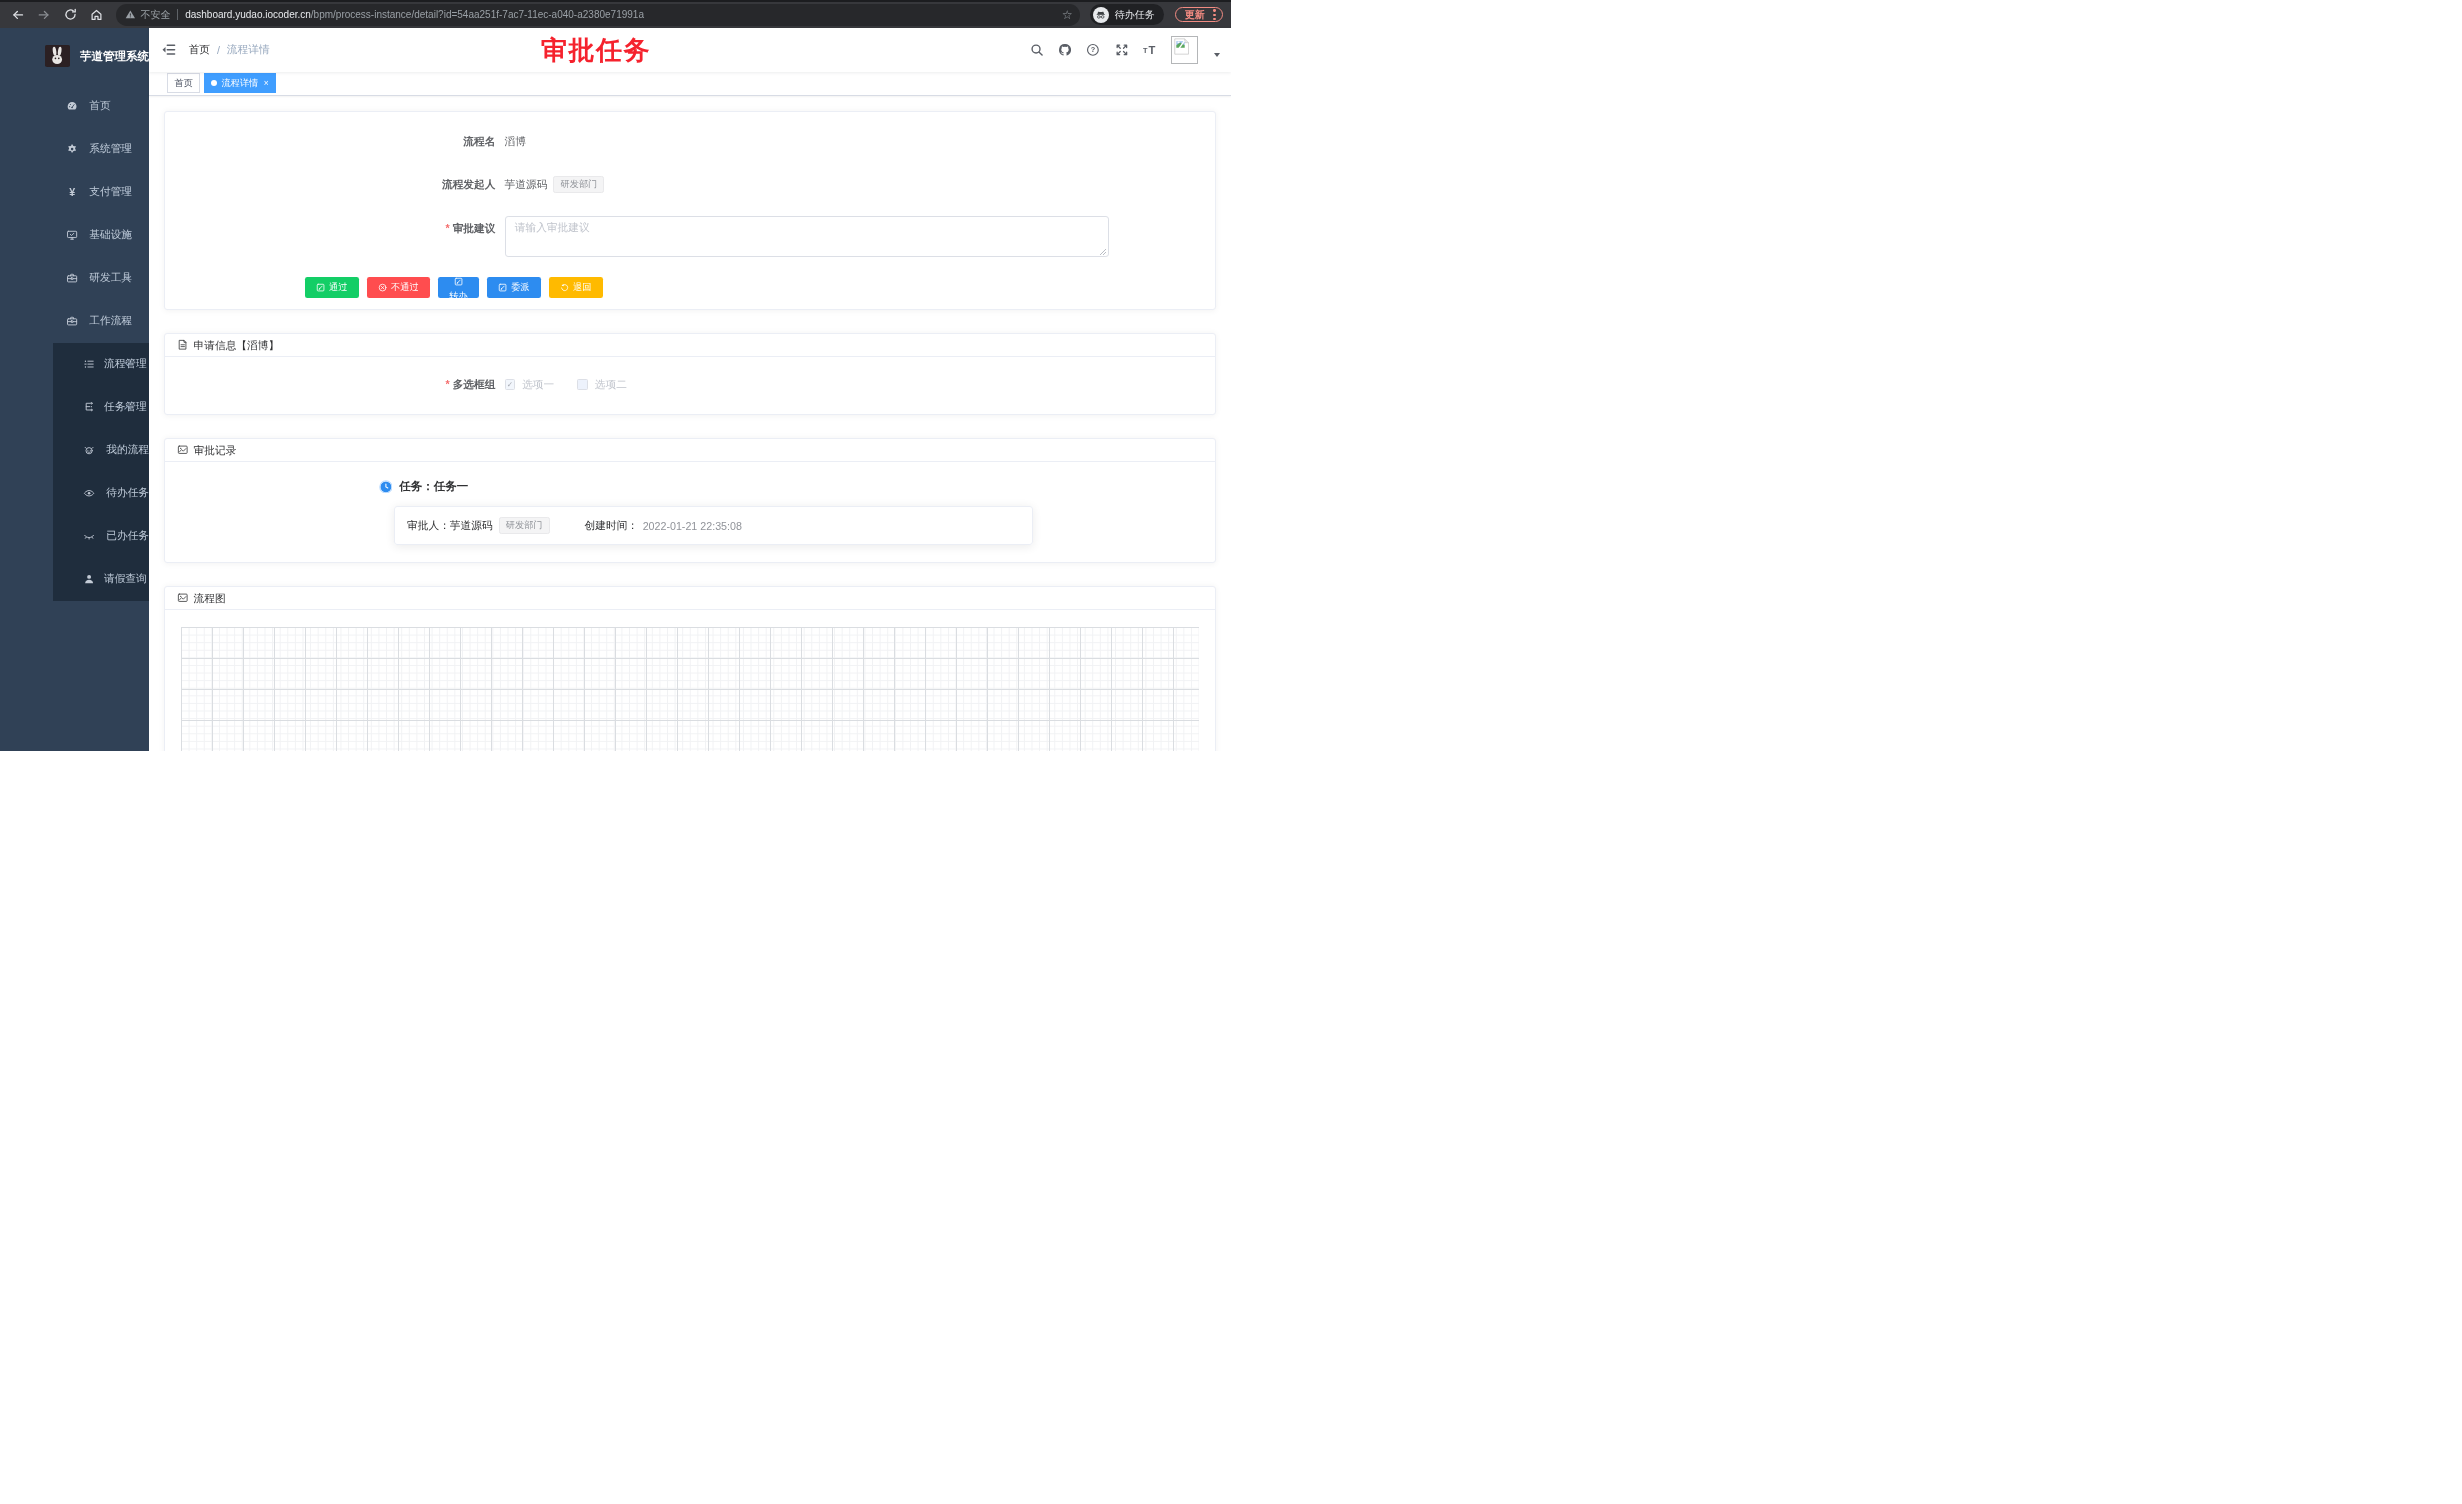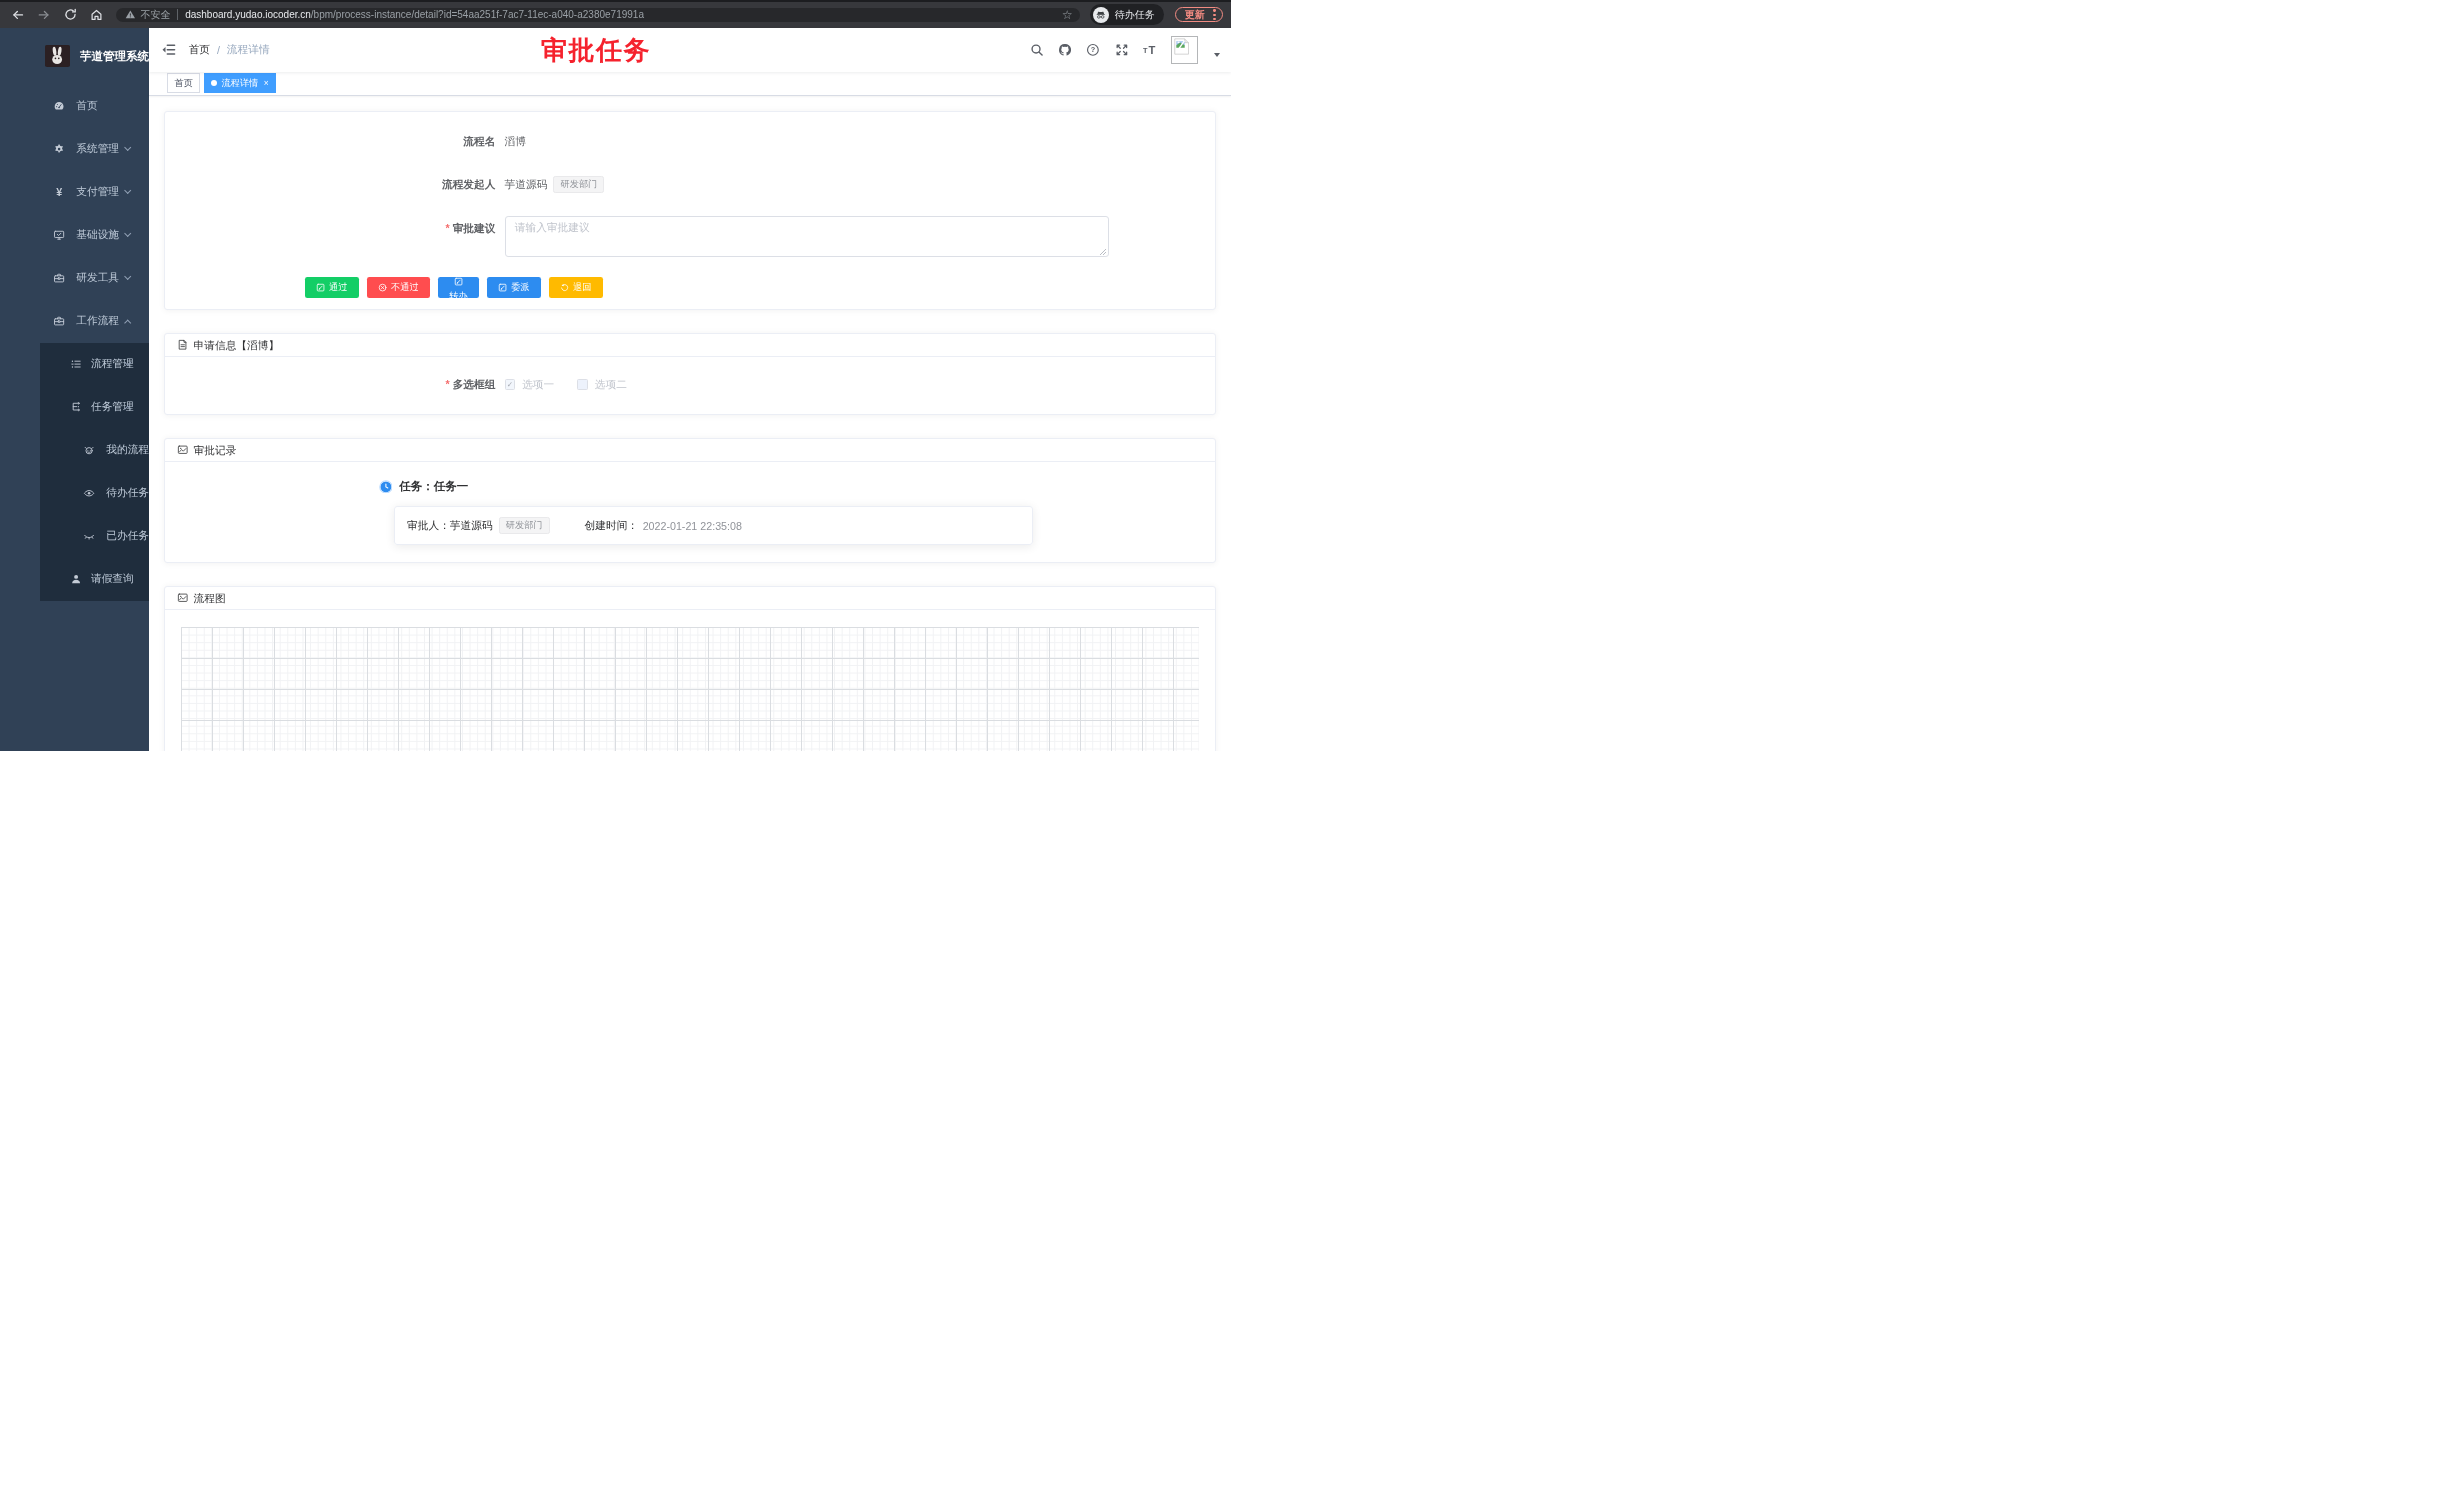--- a/index.html
+++ b/index.html
@@ -4,21 +4,21 @@
 <style>
   * { margin:0; padding:0; box-sizing:border-box; }
   html,body { width:1231px; height:752px; overflow:hidden; }
   body { font-family:"Liberation Sans","DejaVu Sans",sans-serif; font-size:10.7px; color:#303133; background:#fff; }
   svg { display:block; }
 
   
   .chrome { height:27.5px; background:#37383c; border-top:2.3px solid #1c1d20; display:flex; align-items:center; padding:0 7.6px; gap:4.6px; }
   .nav-ic { width:21.4px; height:21.4px; display:flex; align-items:center; justify-content:center; color:#dfe1e5; flex:0 0 auto; }
   .nav-ic.dim { color:#8b8e93; }
-  .omnibox { flex:1; height:14px; background:#27282b; border-radius:10.7px; display:flex; align-items:center; padding:0 7.6px 0 9.2px; margin:0 4.6px; min-width:0; }
+  .omnibox { flex:1; height:22px; background:#27282b; border-radius:10.7px; display:flex; align-items:center; padding:0 7.6px 0 9.2px; margin:0 4.6px; min-width:0; }
   .omni-sec { display:flex; align-items:center; gap:4.6px; color:#9aa0a6; font-size:10px; flex:0 0 auto; }
   .omni-div { width:0.8px; height:10.7px; background:#5f6368; margin:0 6.9px; flex:0 0 aupx; }
   .omni-url { font-size:10px; color:#9aa0a6; white-space:nowrap; overflow:hidden; flex:1; }
   .omni-url .domain { color:#e8eaed; }
   .star { color:#9aa0a6; font-size:12.2px; line-height:1; flex:0 0 auto; }
   .incog { height:20.6px; background:#202124; border-radius:10.7px; display:flex; align-items:center; gap:6.1px; padding:2.3px 9.2px 2.3px 3.1px; color:#e8eaed; font-size:10px; flex:0 0 auto; }
   .incog-circ { width:16px; height:16px; border-radius:50%; background:#e8eaed; display:flex; align-items:center; justify-content:center; }
   .update-pill { height:15px; border:1.1px solid #f28b82; border-radius:10.7px; display:flex; align-items:center; gap:6.1px; padding:0 4.6px 0 9.2px; color:#f28b82; font-size:10px; font-weight:700; margin-left:6.1px; flex:0 0 auto; }
   .vdots { display:flex; flex-direction:column; gap:1.9px; padding:0 2.3px; }
   .vdots i { width:2.3px; height:2.3px; border-radius:50%; background:#f28b82; }
@@ -29,21 +29,21 @@
   
   .sidebar { width:149px; background:#304156; color:#bfcbd9; flex:0 0 auto; display:flex; flex-direction:column;align-items:flex-end; }
   .logo-row { height:57px; display:flex; align-items:center; padding-left:24px; }
   .logo-img { width:25px; height:21.4px; border-radius:2.3px; background:#2a2124; overflow:hidden; flex:0 0 auto; }
   .logo-title { color:#fff; font-size:11.5px; font-weight:700; margin-left:10px; white-space:nowrap; }
   .menu { flex:1; }
   .mi { height:43px; display:flex; align-items:center; position:relative; cursor:pointer; font-size:10.7px; color:#bfcbd9; }
   .mi .ic { width:12.2px; height:12.2px; color:#c3cbd6; flex:0 0 auto; }
   .mi.lv1 { padding-left:12.2px; } .mi.lv1 .ic { margin-right:11.5px; }
   .mi.lv2 { padding-left:30px; } .mi.lv2 .ic { margin-right:8.4px; }
-  .mi.lv3 { padding-left:43px; } .mi.lv3 .ic { margin-right:10.7px; }
+  .mi.lv3 { padding-left:30px; } .mi.lv3 .ic { margin-right:10.7px; }
   .submenu { background:#1f2d3d; }
   .chev { position:absolute; right:18.4px; width:5.4px; height:5.4px; border-right:1.1px solid #90a0b5; border-bottom:1.1px solid #90a0b5; }
   .chev.down { transform:rotate(45deg); top:17.6px; }
   .chev.up { transform:rotate(-135deg); top:20px; }
 
   
   .main { flex:1; display:flex; flex-direction:column; min-width:0; background:#fff; }
   .navbar { height:44px; background:#fff; display:flex; align-items:center; padding:0 10.7px 0 12.2px; position:relative; box-shadow:0 0.8px 3.1px rgba(0,21,41,.08); z-index:3; }
   .hamb { width:15.3px; height:15.3px; color:#5a5e66; margin-right:12.2px; cursor:pointer; }
   .bc { display:flex; align-items:center; gap:6.9px; font-size:10.7px; }

